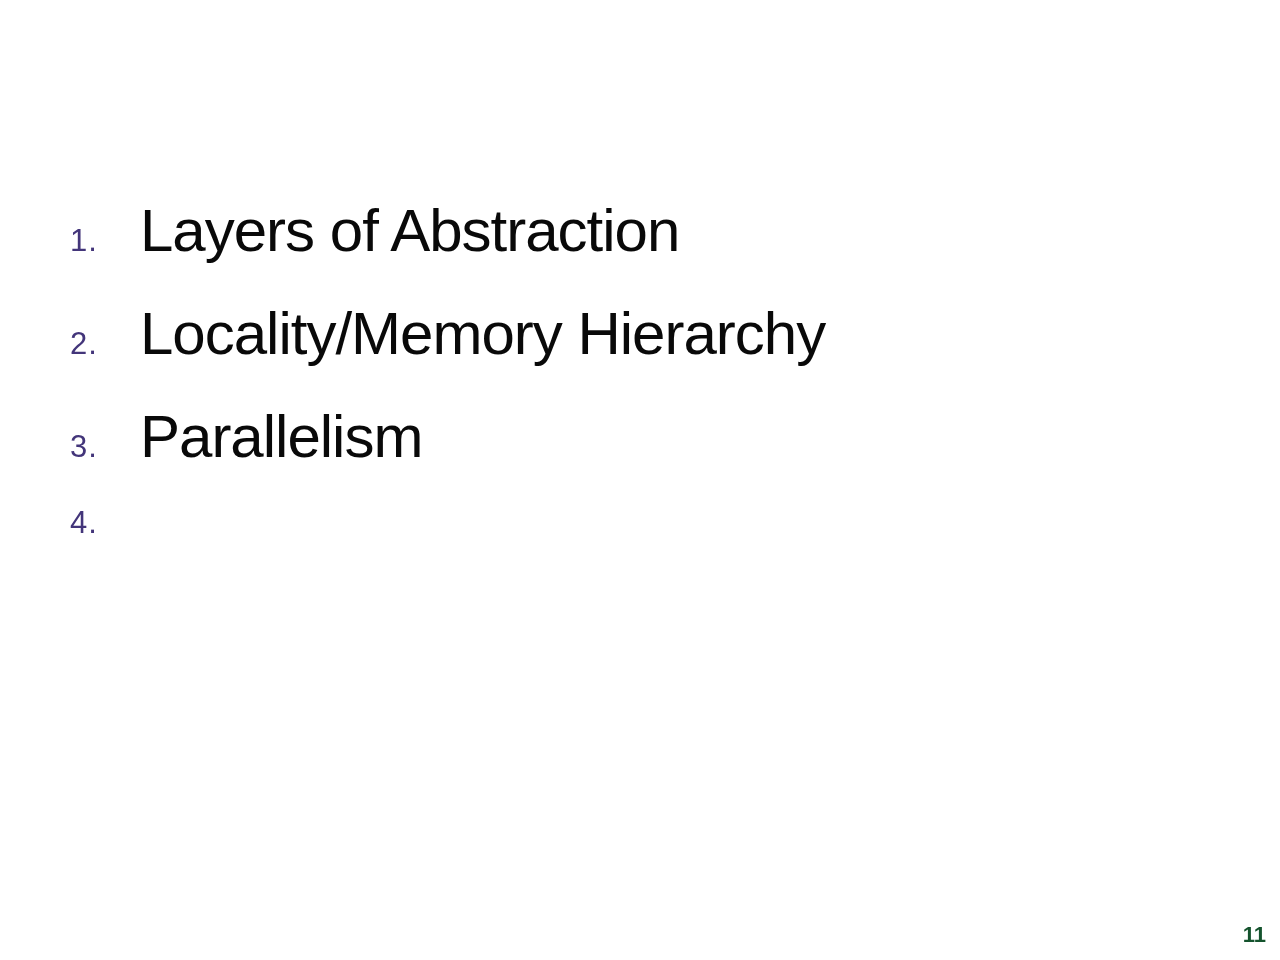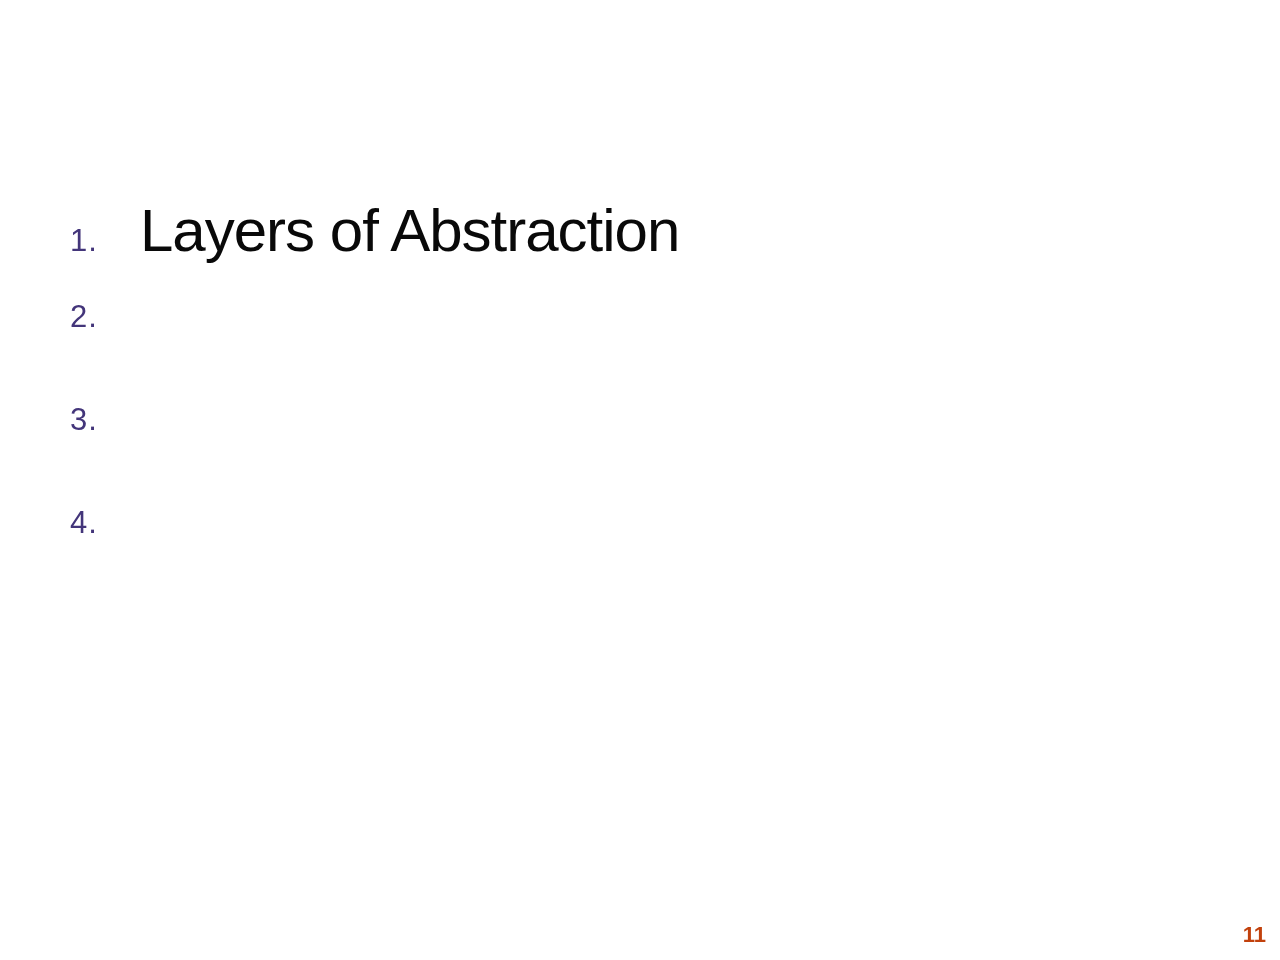--- a/index.html
+++ b/index.html
@@ -39,39 +39,41 @@
     color: #090909;
     letter-spacing: -1px;
     white-space: nowrap;
   }
   .page-number {
     position: absolute;
     right: 14px;
     bottom: 12px;
     font-size: 22px;
     font-weight: bold;
-    color: #c2410c;
+    color: #14532d;
     margin-left: 42px;
   }
 </style>
 </head>
 <body>
 
 <div class="slide">
 
   <ul class="numbered-list">
     <li class="list-item">
       <span class="item-number">1.</span>
       <span class="item-label">Layers of Abstraction</span>
     </li>
     <li class="list-item">
       <span class="item-number">2.</span>
+      <span class="item-label">Locality/Memory Hierarchy</span>
     </li>
     <li class="list-item">
       <span class="item-number">3.</span>
+      <span class="item-label">Parallelism</span>
     </li>
     <li class="list-item">
       <span class="item-number">4.</span>
     </li>
   </ul>
 
   <div class="page-number">11</div>
 
 </div>
 

